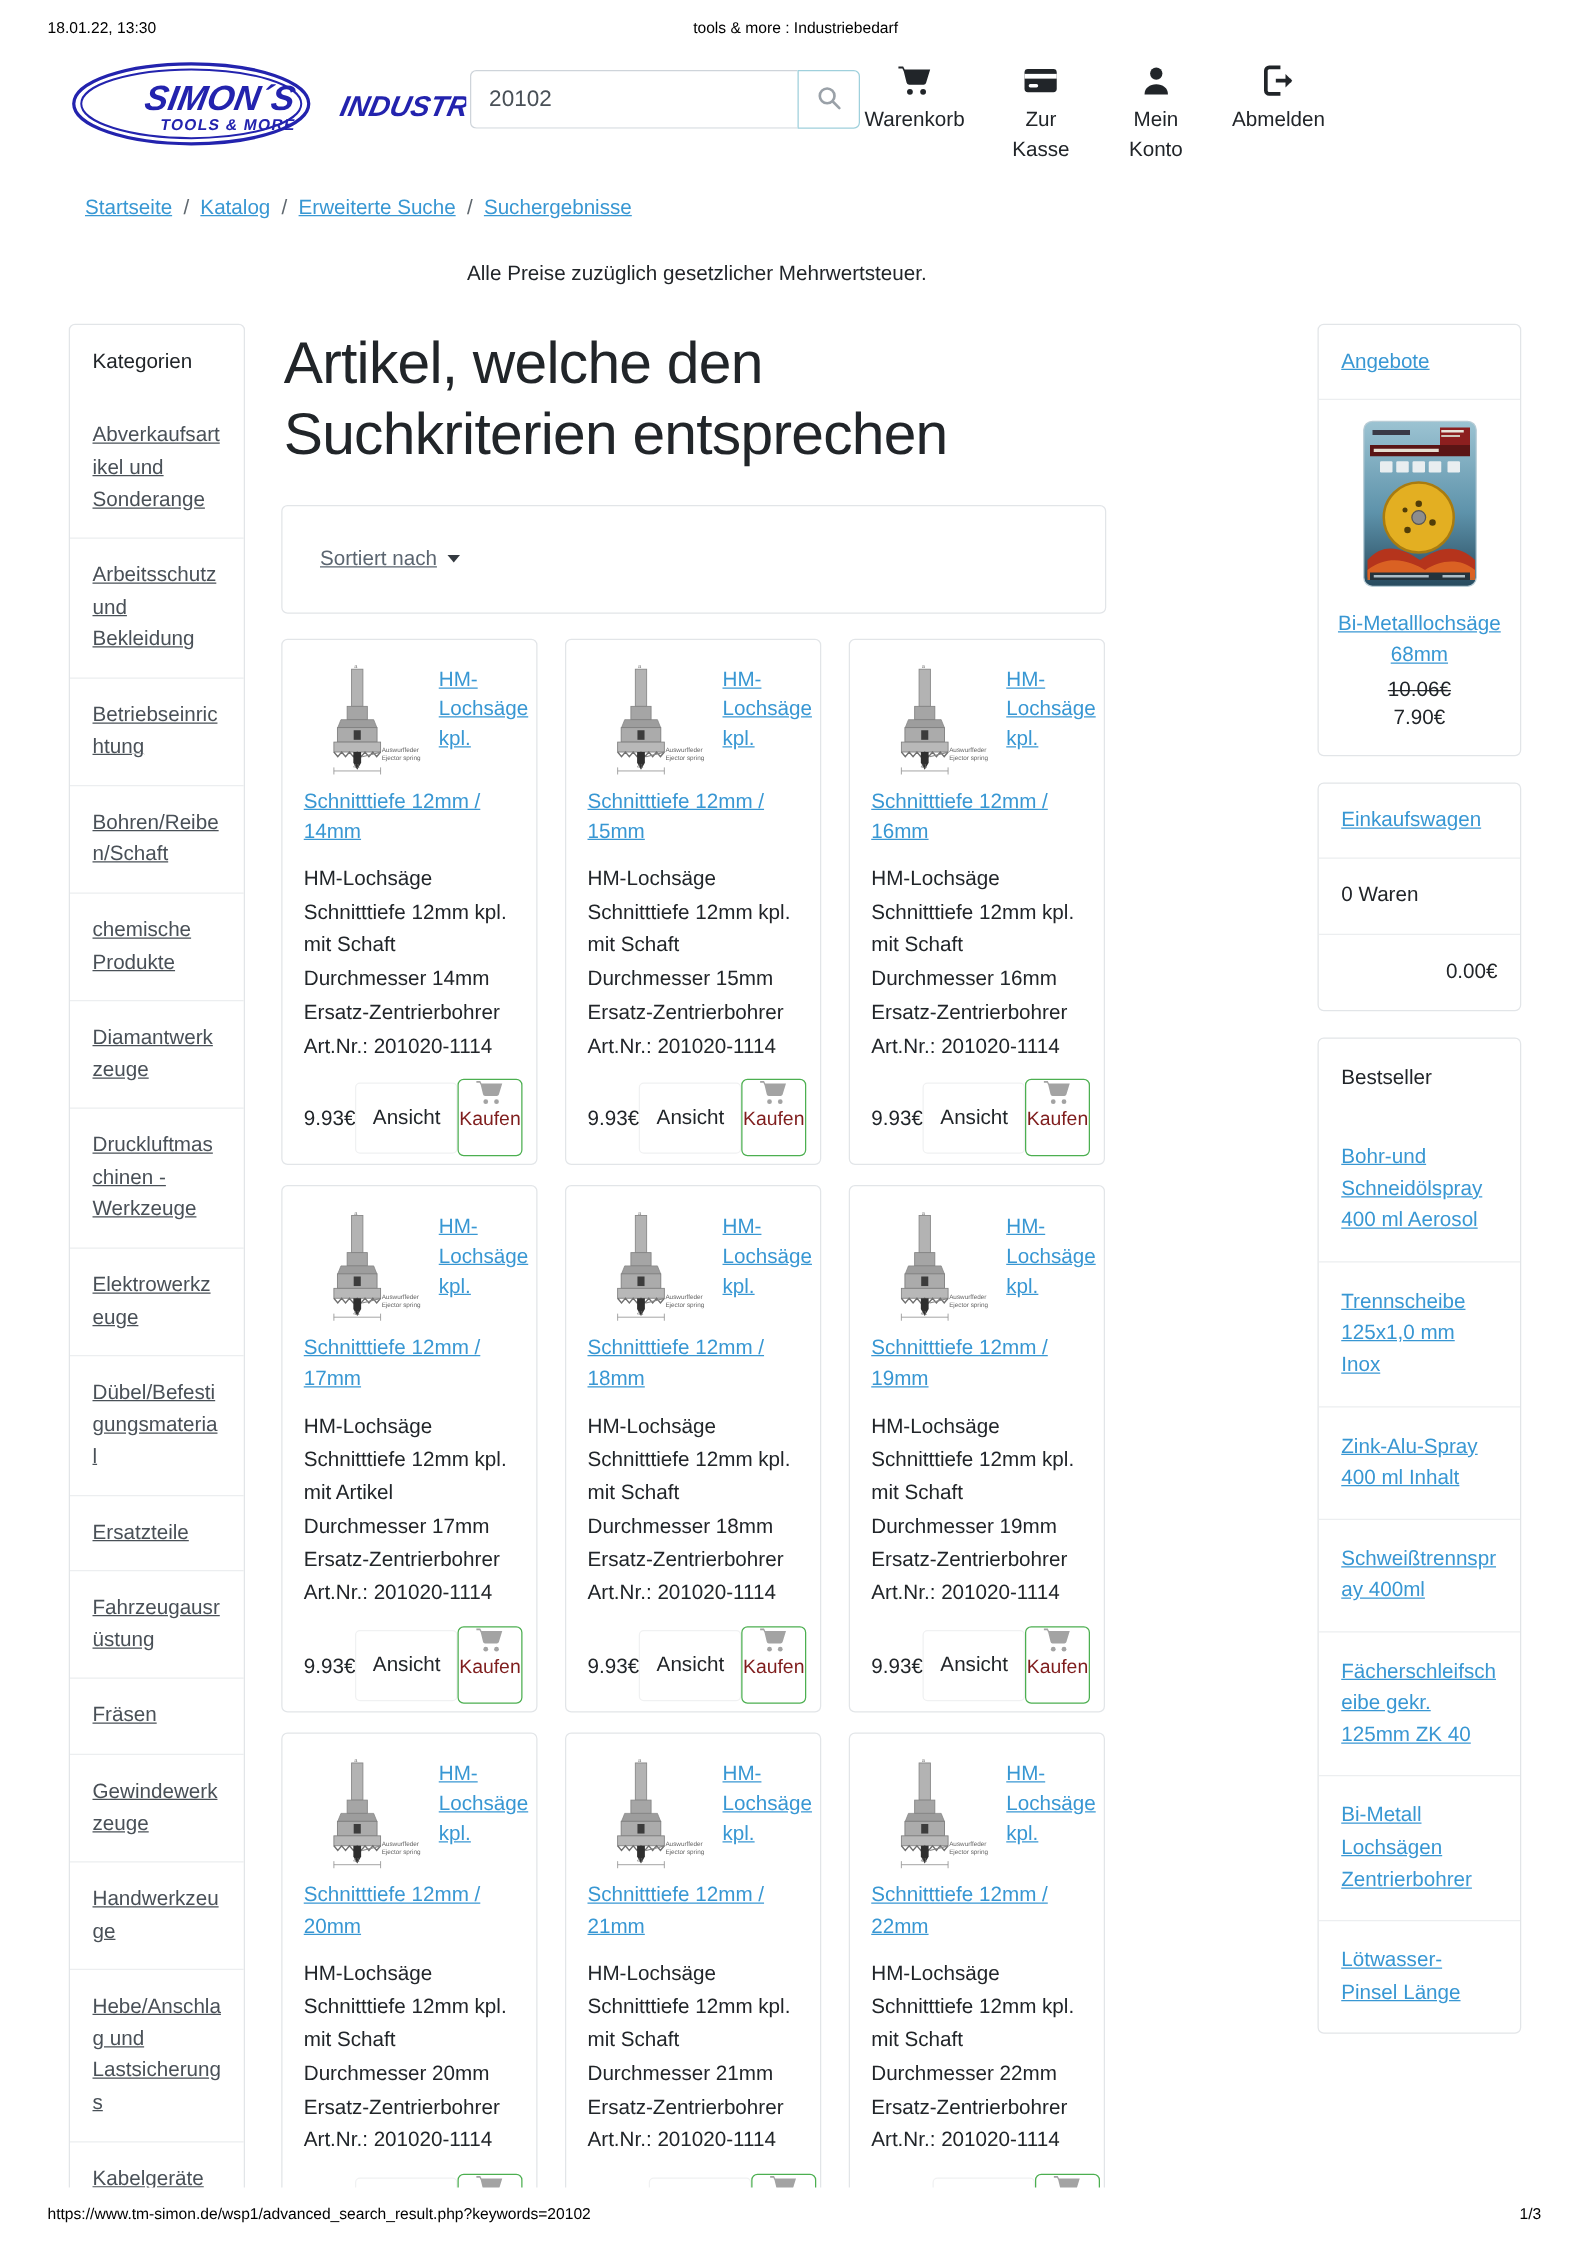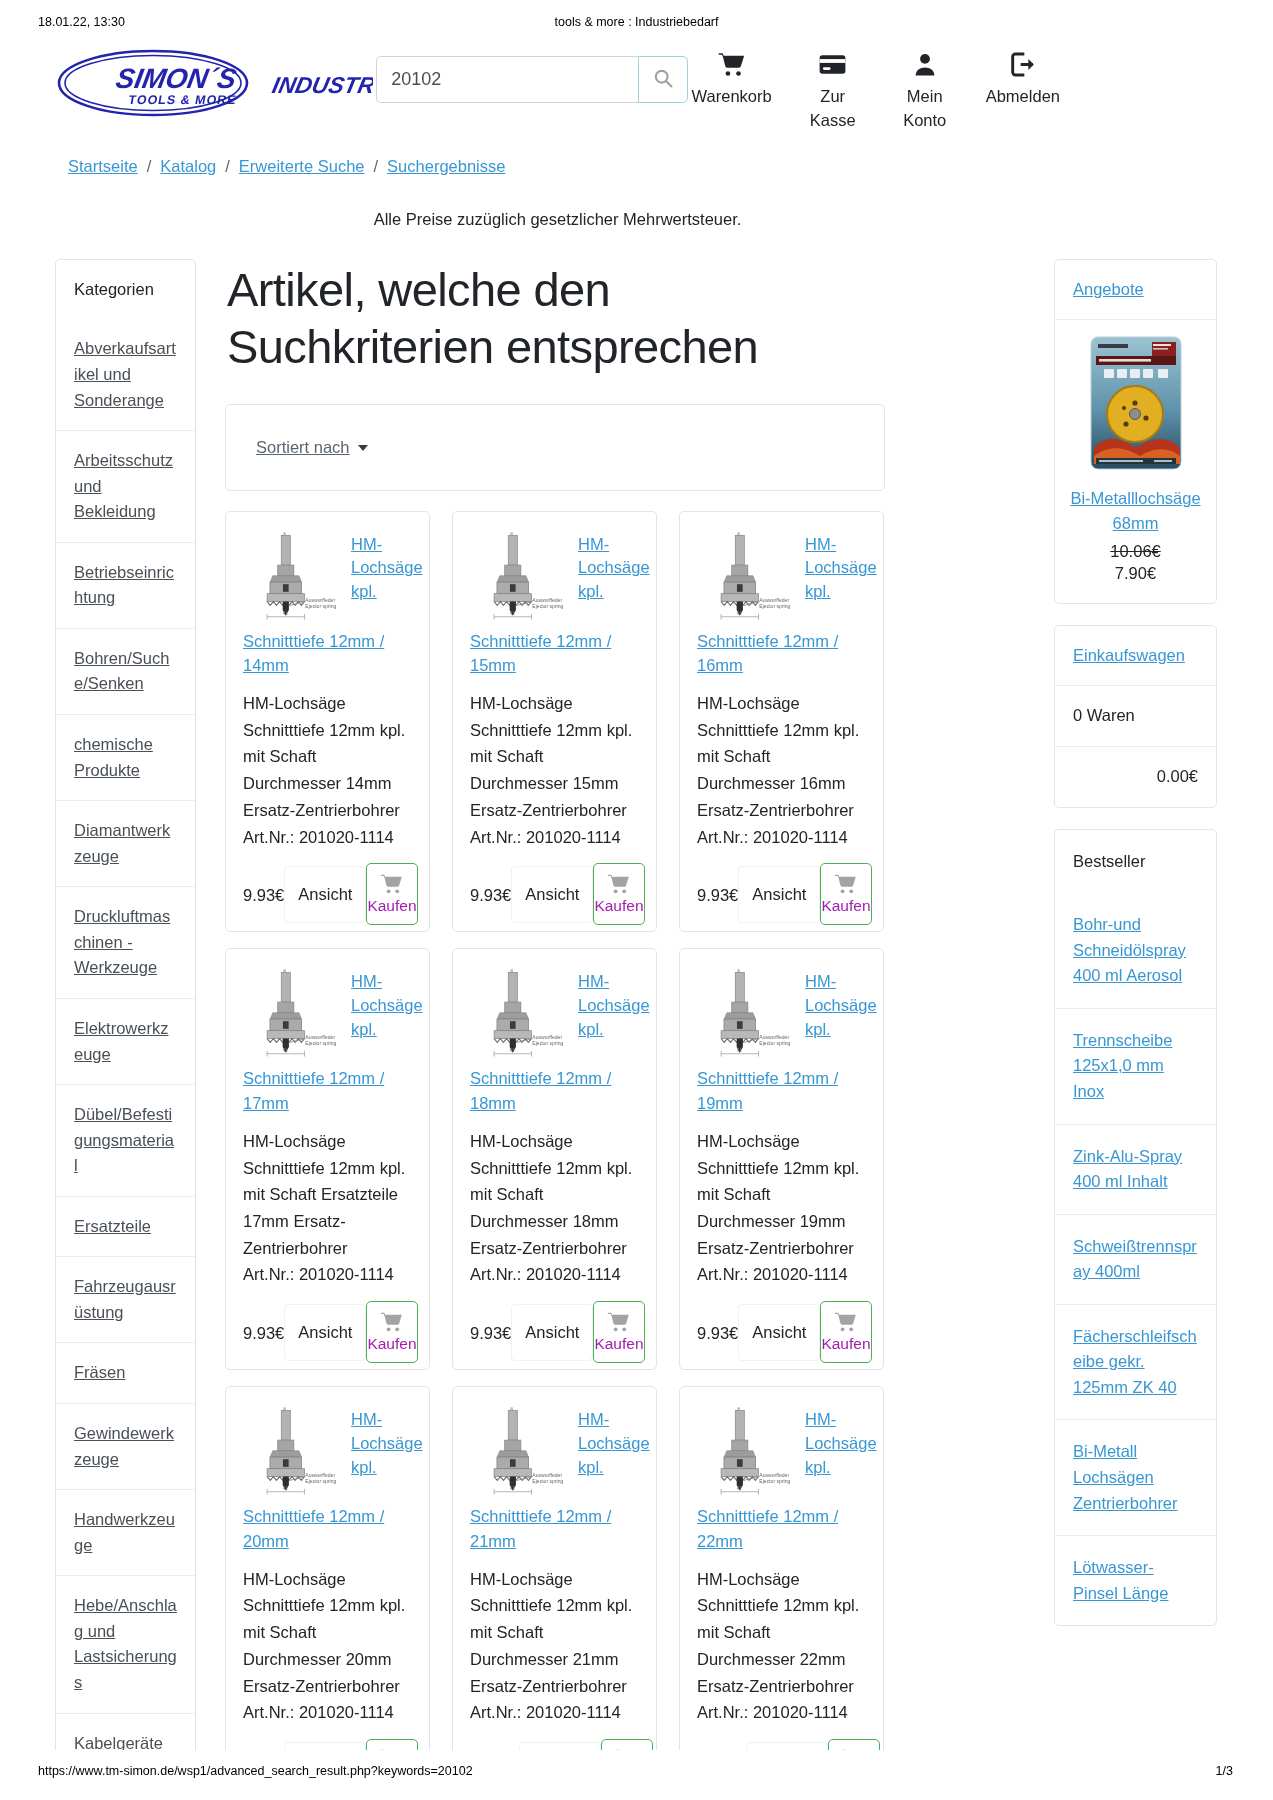--- a/index.html
+++ b/index.html
@@ -60,22 +60,22 @@
   .p-series { flex:1; line-height:1.45; padding-top:4px; }
   a.plink { color:#3897d3; text-decoration:underline; cursor:pointer; }
   .p-title { display:block; margin-top:8px; line-height:1.5; }
   .p-desc { margin-top:12px; line-height:1.62; }
   .p-art { display:block; }
   .p-buy { display:flex; align-items:stretch; margin-top:16px; }
   .p-price { align-self:center; flex:1; }
   .btn-view { background:#fff; border:1px solid #f0f1f2; border-radius:4px; padding:0 13px; font-size:16.5px;
               color:#212529; font-family:inherit; cursor:pointer; height:57px; }
   .btn-buy { background:#fff; border:1px solid #4caf50; border-radius:5px; width:64px; height:62px; margin-top:-3px;
-             display:flex; flex-direction:column; align-items:center; justify-content:center; gap:3px;
-             color:#a21caf; font-size:15.5px; font-family:inherit; cursor:pointer; }
+             display:flex; flex-direction:column; align-items:center; gap:3px;
+             color:#7f1d1d; font-size:15.5px; font-family:inherit; cursor:pointer; }
 
   
   .rcard { margin-bottom:21px; }
   .offer-body { padding:16px 12px 20px; text-align:center; border-top:1px solid #eceef0; }
   .offer-name { display:block; margin-top:12px; line-height:1.5; color:#3897d3; text-decoration:underline; cursor:pointer; word-break:break-word; }
   .offer-old { display:block; margin-top:6px; text-decoration:line-through; }
   .offer-new { display:block; margin-top:3px; }
   .cell.total { text-align:right; }
   .best .cell { padding:19px 18px; }
 
@@ -162,21 +162,21 @@
     <div class="col-left">
       <div class="card">
         <div class="cell hdr">Kategorien</div>
         <div id="cat-list">
   <div class="cell"><a>Abverkaufsartikel und Sonderange</a></div>
 
   <div class="cell"><a>Arbeitsschutz und Bekleidung</a></div>
 
   <div class="cell"><a>Betriebseinrichtung</a></div>
 
-  <div class="cell"><a>Bohren/Suche/Senken</a></div>
+  <div class="cell"><a>Bohren/Reiben/Schaft</a></div>
 
   <div class="cell"><a>chemische Produkte</a></div>
 
   <div class="cell"><a>Diamantwerkzeuge</a></div>
 
   <div class="cell"><a>Druckluftmaschinen - Werkzeuge</a></div>
 
   <div class="cell"><a>Elektrowerkzeuge</a></div>
 
   <div class="cell"><a>Dübel/Befestigungsmaterial</a></div>
@@ -338,21 +338,21 @@
         <line x1="33" y1="54" x2="43" y2="51.5" stroke="#888" stroke-width="0.6"></line>
         <text x="44" y="51.5" font-size="3.6" fill="#666">Auswurffeder</text>
         <text x="44" y="56" font-size="3.6" fill="#666">Ejector spring</text>
         <path d="M17 62h26.4 M17 60v4 M43.4 60v4" stroke="#999" stroke-width="0.5" fill="none"></path>
         <text x="28" y="60.5" font-size="3.2" fill="#777">41</text>
       </svg>
       <a class="plink p-series">HM-Lochsäge kpl.</a>
     </div>
     <a class="plink p-title">Schnitttiefe 12mm / 17mm</a>
     <div class="p-desc">
-      <span>HM-Lochsäge Schnitttiefe 12mm kpl. mit Schaft Ersatzteile 17mm Ersatz-Zentrierbohrer</span>
+      <span>HM-Lochsäge Schnitttiefe 12mm kpl. mit Artikel Durchmesser 17mm Ersatz-Zentrierbohrer</span>
       <span class="p-art">Art.Nr.: 201020-1114</span>
     </div>
     <div class="p-buy">
       <span class="p-price">9.93€</span>
       <button class="btn-view">Ansicht</button>
       <button class="btn-buy">
         <svg width="23" height="20" viewBox="0 0 22 20">
           <path d="M0.6 0.8h3.1l1 2h16.6l-2.7 8.7a1.7 1.7 0 0 1-1.6 1.2H7.6a1.7 1.7 0 0 1-1.7-1.4L4.1 4 3.2 2.1H0.6z" fill="#a3a3a3"></path>
           <circle cx="8.1" cy="17.3" r="1.9" fill="#a3a3a3"></circle>
           <circle cx="16.7" cy="17.3" r="1.9" fill="#a3a3a3"></circle>

